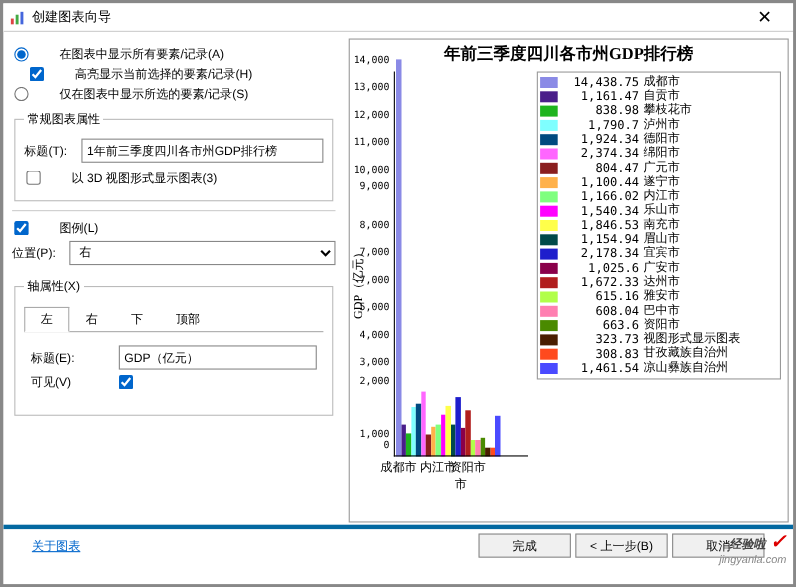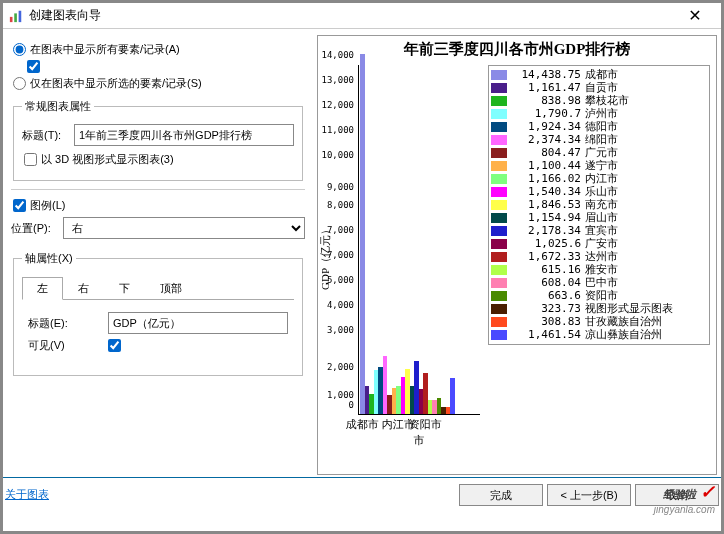--- a/index.html
+++ b/index.html
@@ -5,35 +5,35 @@
 * { box-sizing: border-box; margin: 0; padding: 0; font-family: "Microsoft YaHei", SimSun, sans-serif; font-size: 11px; }
 body { background: #fff; width: 724px; height: 534px; border: 3px solid #888; position: relative; }
 .titlebar { height: 26px; background: #fff; border-bottom: 1px solid #ccc; display: flex; align-items: center; padding: 0 6px; }
 .titlebar .icon { width: 14px; height: 14px; margin-right: 6px; display: inline-block; }
 .titlebar .icon svg { width: 100%; height: 100%; }
 .titlebar .title { flex: 1; font-size: 12px; }
 .titlebar .close { width: 40px; height: 26px; display: flex; align-items: center; justify-content: center; cursor: pointer; font-size: 16px; }
 .content { display: flex; height: 448px; }
 .left-panel { width: 310px; padding: 10px 8px 4px 8px; }
 .right-panel { flex: 1; padding: 6px 4px 4px 4px; position: relative; }
-.radio-row, .check-row { display: flex; align-items: center; margin: 3px 0 3px 2px; }
+.radio-row, .check-row { display: flex; align-items: center; margin: 3px 0 3px 2px; gap: 24px; }
 .check-row.indent { margin-left: 16px; }
 input[type=radio], input[type=checkbox] { margin-right: 4px; accent-color: #0066cc; }
 fieldset { border: 1px solid #bbb; margin: 8px 2px; padding: 6px 8px 10px 8px; }
 legend { padding: 0 3px; font-size: 11px; }
 .form-row { display: flex; align-items: center; margin: 4px 0; }
 .form-row label { width: 52px; }
 .form-row input[type=text], .form-row select { flex: 1; border: 1px solid #888; padding: 2px 4px; height: 22px; background: #fff; }
 hr { border: none; border-top: 1px solid #ccc; margin: 8px 0; }
 .tabs { display: flex; border-bottom: 1px solid #aaa; margin-top: 4px; }
 .tab { padding: 3px 14px; border: 1px solid transparent; cursor: pointer; position: relative; top: 1px; }
 .tab.active { background: #fff; border: 1px solid #aaa; border-bottom: 1px solid #fff; }
 .tab-body { padding: 8px 6px; }
 .tab-body .form-row label { width: 80px; }
-.footer { height: 34px; border-top: 1px solid #0369a1; display: flex; align-items: center; padding: 0 2px; }
+.footer { height: 34px; border-top: 4px solid #0369a1; display: flex; align-items: center; padding: 0 26px; }
 .footer a { color: #0066cc; text-decoration: underline; cursor: pointer; }
 .footer .spacer { flex: 1; }
 .footer button { margin-left: 4px; padding: 3px 10px; border: 1px solid #888; background: #f0f0f0; cursor: pointer; height: 22px; min-width: 84px; }
 .chart-area { border: 1px solid #999; height: 440px; background: #fff; position: relative; overflow: hidden; }
 .chart-title { font-weight: bold; font-size: 15px; text-align: center; padding: 4px 0 2px 0; font-family: SimSun, serif; }
 .chart-body { display: flex; height: 392px; padding-left: 2px; }
 .plot-col { width: 164px; position: relative; }
 .ylabel { position: absolute; left: -2px; top: 50%; transform: rotate(-90deg) translateX(-50%); transform-origin: left top; font-size: 11px; font-family: SimSun, serif; white-space: nowrap; }
 .plot { position: absolute; left: 38px; top: 4px; width: 122px; height: 350px; }
 .yaxis-ticks { position: absolute; left: 0; top: 4px; width: 36px; height: 350px; }
@@ -69,20 +69,21 @@
 </div>
 
 <div class="content">
   <div class="left-panel">
     <div class="radio-row">
       <input type="radio" name="disp" checked="" style="">
         <span>在图表中显示所有要素/记录(A)</span>
     </div>
     <div class="check-row indent">
       <input type="checkbox" checked="" style="">
+        <span>高亮显示当前选择的要素/记录(H)</span>
     </div>
     <div class="radio-row">
       <input type="radio" name="disp" style="">
         <span>仅在图表中显示所选的要素/记录(S)</span>
     </div>
 
     <fieldset>
       <legend>常规图表属性</legend>
       <div class="form-row">
         <label>标题(T):</label>
@@ -130,28 +131,28 @@
 
   <div class="right-panel">
     <div class="chart-area">
       <div class="chart-title">年前三季度四川各市州GDP排行榜</div>
       <div class="chart-body">
         <div class="plot-col">
           <div class="ylabel">GDP（亿元）</div>
           <div class="yaxis-ticks" id="yticks">
               <div class="ytick" style="bottom: 0px;">0</div>
               <div class="ytick" style="bottom: 10px;">1,000</div>
-              <div class="ytick" style="bottom: 38px;">2,000</div>
+              <div class="ytick" style="bottom: 58px;">2,000</div>
               <div class="ytick" style="bottom: 75px;">3,000</div>
               <div class="ytick" style="bottom: 100px;">4,000</div>
               <div class="ytick" style="bottom: 125px;">5,000</div>
               <div class="ytick" style="bottom: 150px;">7,000</div>
               <div class="ytick" style="bottom: 175px;">7,000</div>
               <div class="ytick" style="bottom: 200px;">8,000</div>
-              <div class="ytick" style="bottom: 218px;">9,000</div>
+              <div class="ytick" style="bottom: 235px;">9,000</div>
               <div class="ytick" style="bottom: 250px;">10,000</div>
               <div class="ytick" style="bottom: 275px;">11,000</div>
               <div class="ytick" style="bottom: 300px;">12,000</div>
               <div class="ytick" style="bottom: 325px;">13,000</div>
               <div class="ytick" style="bottom: 350px;">14,000</div>
             </div>
           <div class="plot">
             <div class="yaxis-line"></div>
             <div class="bars" id="bars">
                 <div class="bar" style="height: 360.969px; background: rgb(138, 138, 230);"></div>

